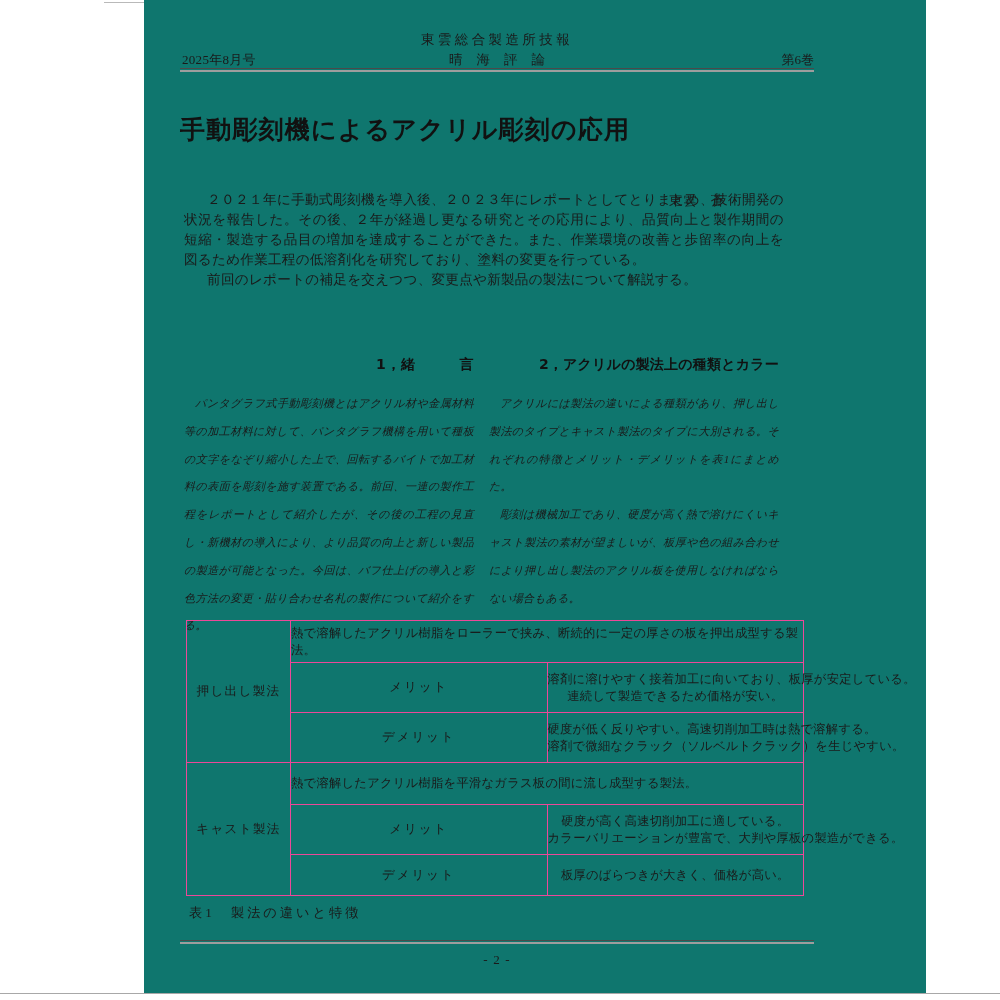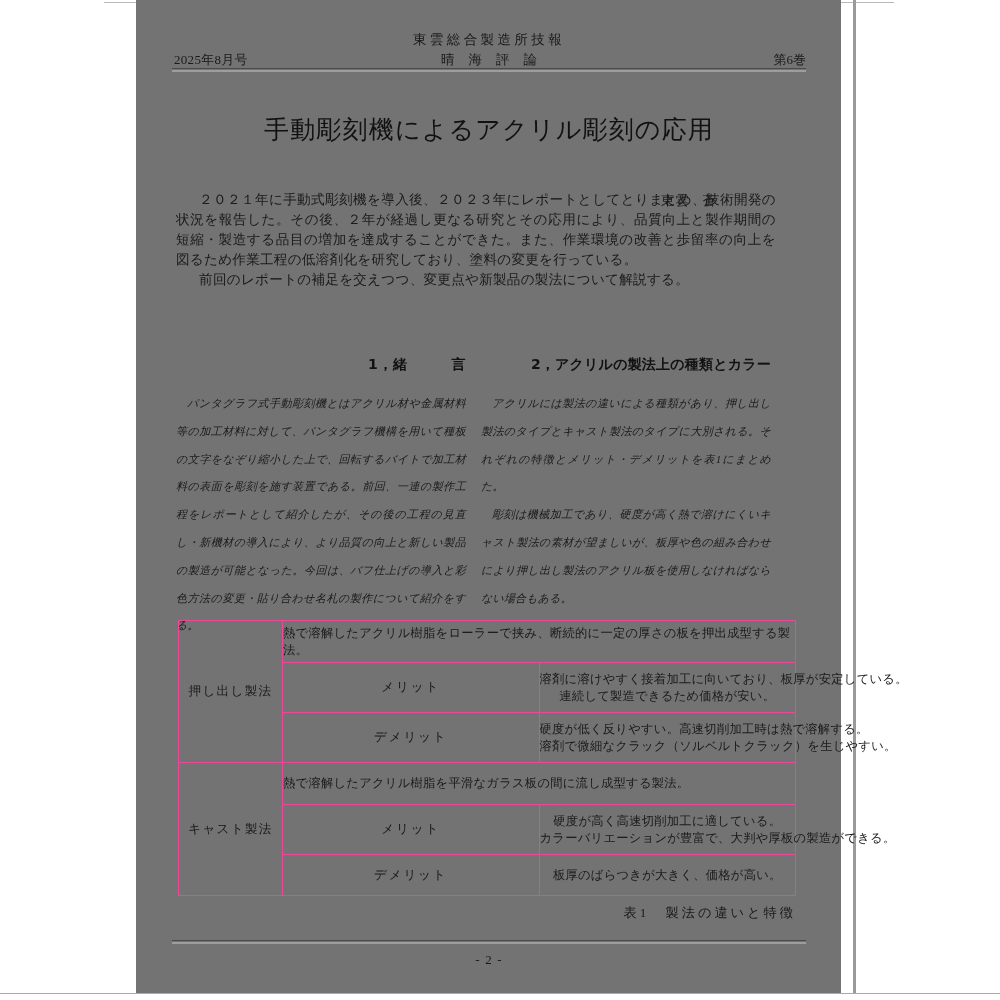--- a/index.html
+++ b/index.html
@@ -44,24 +44,24 @@
   .page-edge-right {
     position: absolute;
     left: 853px; top: 0px;
     width: 3px; height: 993px;
     background: #9a9a9a;
   }
 
   
   #page {
     position: absolute;
-    left: 136px; top: 0px;
-    width: 705px;
+    left: 144px; top: 0px;
+    width: 782px;
     height: 993px;
-    background: #737373;
+    background: #0f766e;
   }
 
   
   .runhead {
     position: absolute;
     left: 36px; top: 31px;
     width: 634px;
     height: 42px;
   }
   .journal-name {
@@ -117,23 +117,22 @@
   .rule-double .r2 {
     position: absolute; left: 0; top: 2px;
     width: 100%; height: 2px; background: #9d9d9d;
   }
 
   
   .doc-title {
     position: absolute;
     left: 36px; top: 96px;
     width: 634px;
-    text-align: center;
     font-size: 25px;
-    font-weight: normal;
+    font-weight: bold;
     letter-spacing: 1.2px;
     font-family: "DejaVu Sans", "Liberation Sans", sans-serif;
     color: #111111;
     white-space: nowrap;
   }
 
   
   .abstract {
     position: absolute;
     left: 40px; top: 190px;
@@ -230,21 +229,21 @@
   tr.h-desc td { height: 41px; }
   tr.h-two  td { height: 49px; }
   tr.h-one  td { height: 40px; }
   .grp-end td { border-bottom: 2px solid #3a3a3a; }
   .cell-line { display: block; white-space: nowrap; }
 
   .tbl-caption {
     position: absolute;
     left: 42px; top: 904px;
     width: 618px;
-    text-align: right;
+    text-align: left;
     font-size: 13.2px;
     letter-spacing: 3px;
     text-indent: 3px;
     white-space: nowrap;
   }
 
   
   .rule-foot {
     position: absolute;
     left: 36px; top: 940px;

